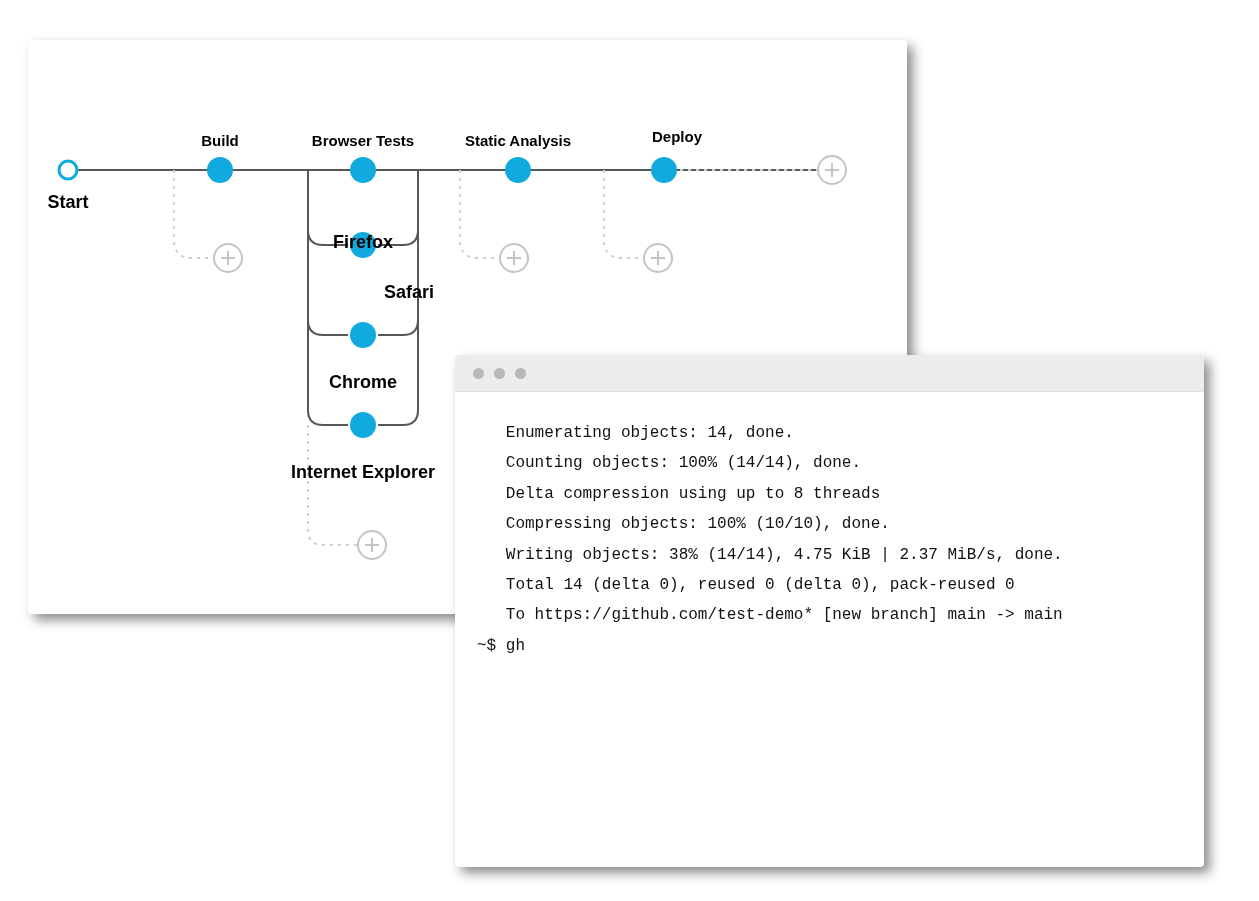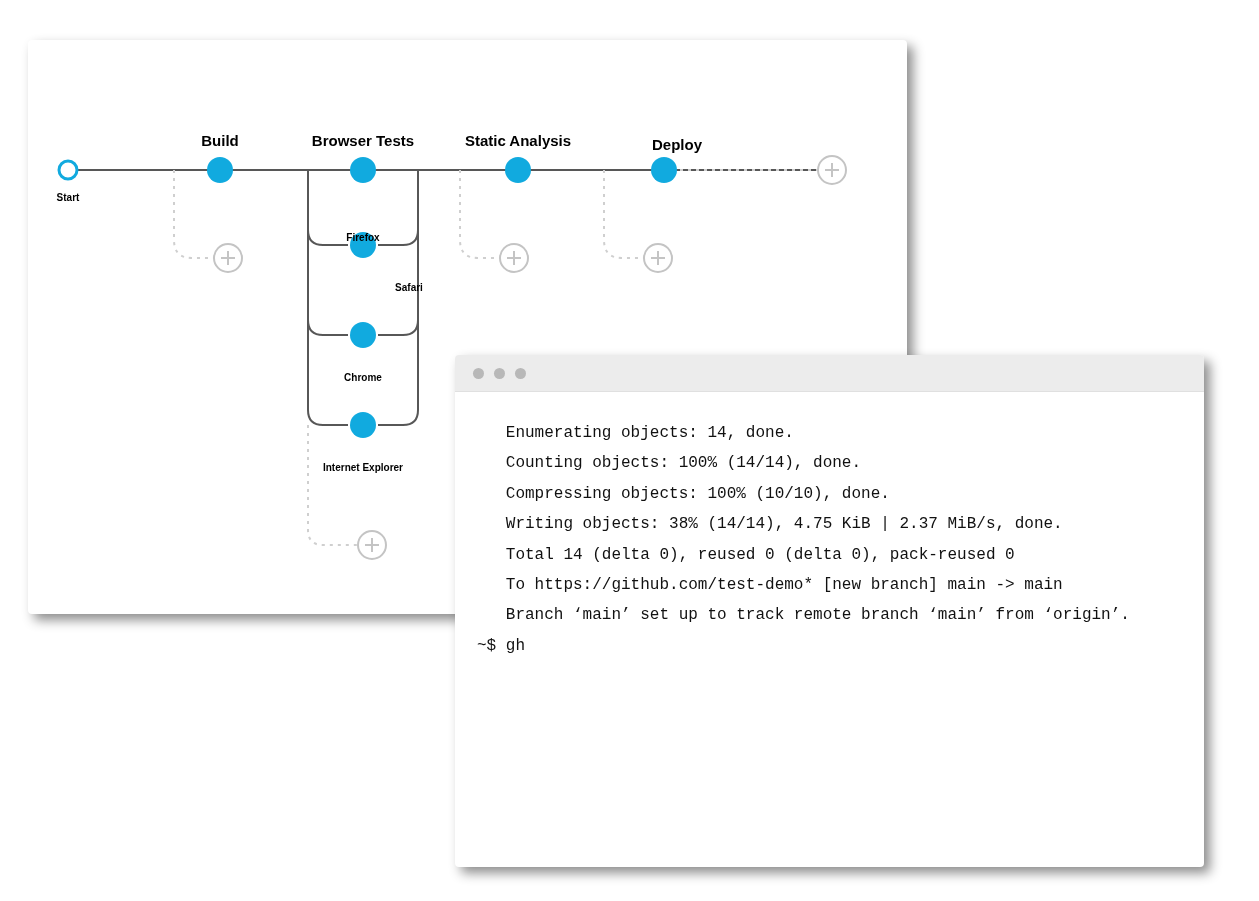--- a/index.html
+++ b/index.html
@@ -8,21 +8,21 @@
     --grey-dot: #cbcbcb;
     --grey-circle: #c4c4c4;
     --shadow: 6px 6px 12px rgba(0,0,0,0.45);
   }
   html,body{margin:0;padding:0;background:#fff;font-family:-apple-system,BlinkMacSystemFont,"Helvetica Neue",Arial,sans-serif;}
   .stage{position:relative;width:1259px;height:901px;}
   .panel{position:absolute;background:#fff;border-radius:4px;box-shadow:var(--shadow);}
   .pipeline-panel{left:28px;top:40px;width:879px;height:574px;}
   .pipeline-svg{position:absolute;left:0;top:0;}
   .stage-label{position:absolute;font-weight:700;font-size:15px;color:#000;text-align:center;transform:translateX(-50%);}
-  .sub-label{position:absolute;font-weight:700;font-size:10px;color:#000;text-align:center;transform:translateX(-50%);}
+  .sub-label{position:absolute;font-weight:700;font-size:18px;color:#000;text-align:center;transform:translateX(-50%);}
   .add-btn{position:absolute;width:26px;height:26px;border:2px solid var(--grey-circle);border-radius:50%;background:#fff;color:var(--grey-circle);display:flex;align-items:center;justify-content:center;font-size:20px;line-height:1;transform:translate(-50%,-50%);}
   .add-btn::before{content:"";position:absolute;width:14px;height:2px;background:currentColor;}
   .add-btn::after{content:"";position:absolute;width:2px;height:14px;background:currentColor;}
 
   .terminal-panel{left:455px;top:355px;width:749px;height:512px;overflow:hidden;}
   .term-title{height:36px;background:#ececec;border-bottom:1px solid #e0e0e0;display:flex;align-items:center;padding-left:18px;gap:10px;}
   .dot{width:11px;height:11px;border-radius:50%;background:#b8b8b8;}
   .term-body{padding:26px 22px 22px 22px;font-family:"SFMono-Regular",Consolas,"Liberation Mono",Menlo,monospace;font-size:16px;color:#111;line-height:1.9;}
   .term-line{white-space:pre;}
   .indent{padding-left:3ch;}
@@ -64,21 +64,21 @@
       <circle cx="636" cy="130" r="13" fill="var(--blue)"></circle>
 
       <circle cx="335" cy="205" r="13" fill="var(--blue)"></circle>
       <circle cx="335" cy="295" r="13" fill="var(--blue)"></circle>
       <circle cx="335" cy="385" r="13" fill="var(--blue)"></circle>
     </svg>
 
     <div class="stage-label" style="left:192px;top:92px;">Build</div>
     <div class="stage-label" style="left:335px;top:92px;">Browser Tests</div>
     <div class="stage-label" style="left:490px;top:92px;">Static Analysis</div>
-    <div class="stage-label" style="left:636px;top:96px;padding-left:26px;">Deploy</div>
+    <div class="stage-label" style="left:636px;top:88px;padding-left:26px;">Deploy</div>
 
     <div class="sub-label" style="left:40px;top:152px;">Start</div>
 
     <div class="sub-label" style="left:335px;top:152px;margin-top:40px;">Firefox</div>
     <div class="sub-label" style="left:335px;top:242px;margin-left:46px;">Safari</div>
     <div class="sub-label" style="left:335px;top:332px;">Chrome</div>
     <div class="sub-label" style="left:335px;top:422px;">Internet Explorer</div>
 
     <div class="add-btn" style="left:200px;top:218px;"></div>
     <div class="add-btn" style="left:344px;top:505px;"></div>
@@ -89,22 +89,22 @@
 
   <div class="panel terminal-panel">
     <div class="term-title">
       <span class="dot"></span>
       <span class="dot"></span>
       <span class="dot"></span>
     </div>
     <div class="term-body">
       <div class="term-line indent">Enumerating objects: 14, done.</div>
       <div class="term-line indent">Counting objects: 100% (14/14), done.</div>
+      <div class="term-line indent">Delta compression using up to 8 threads</div>
       <div class="term-line indent">Compressing objects: 100% (10/10), done.</div>
       <div class="term-line indent">Writing objects: 38% (14/14), 4.75 KiB | 2.37 MiB/s, done.</div>
       <div class="term-line indent">Total 14 (delta 0), reused 0 (delta 0), pack-reused 0</div>
       <div class="term-line indent">To https://github.com/test-demo* [new branch] main -&gt; main</div>
-      <div class="term-line indent">Branch ‘main’ set up to track remote branch ‘main’ from ‘origin’.</div>
       <div class="term-line"><span>~$</span> <span>gh</span></div>
     </div>
   </div>
 
 </div>
 
 </body></html>

